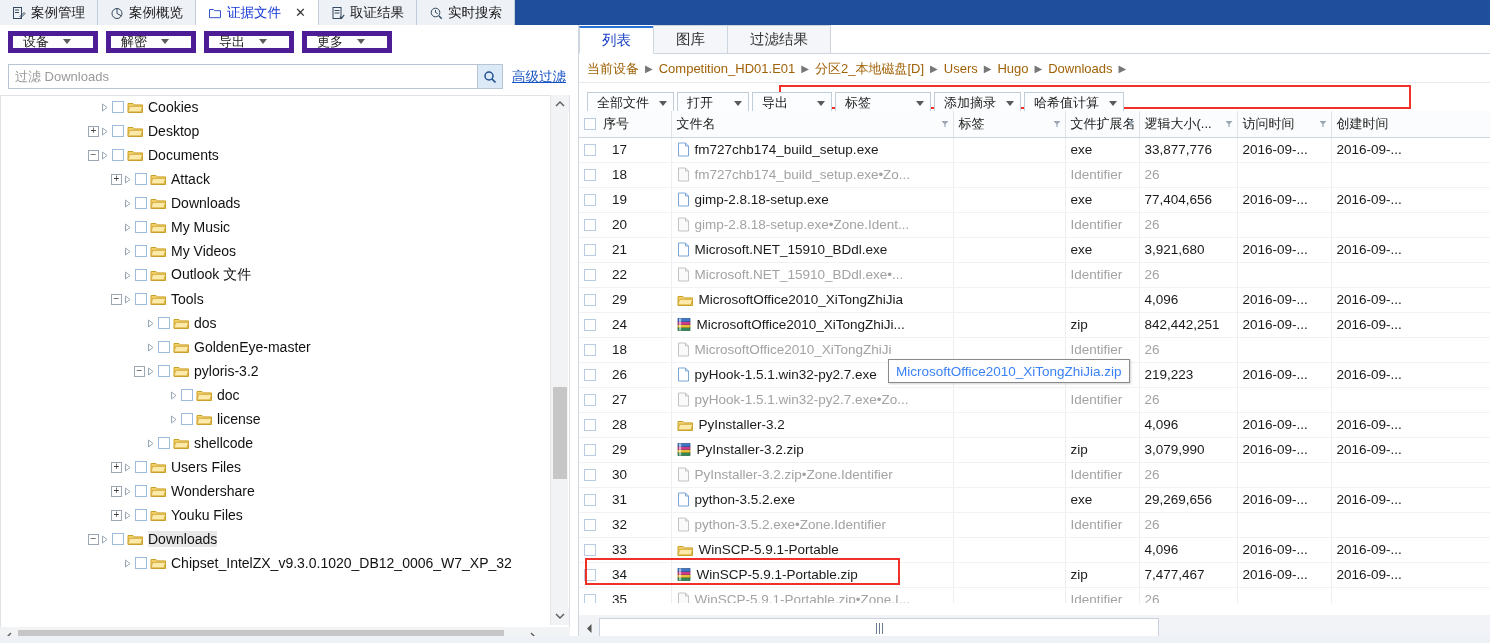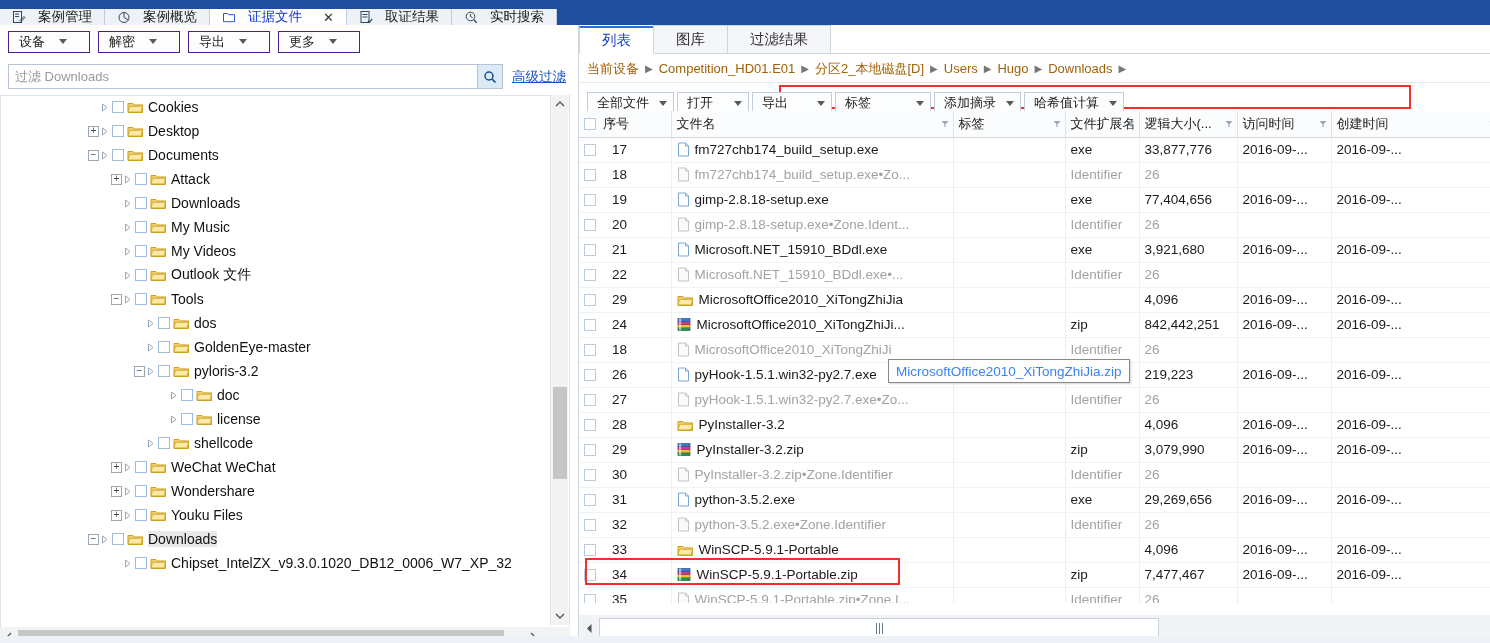--- a/index.html
+++ b/index.html
@@ -14,21 +14,21 @@
   }
   #app { position: relative; width: 1490px; height: 643px; }
 
   
   .tabstrip {
     position: absolute; left: 0; top: 0; width: 1490px; height: 25px;
     background: #1f4e9c;
     display: flex; align-items: flex-end;
   }
   .tab {
-    height: 16px; display: flex; align-items: center; gap: 12px;
+    height: 25px; display: flex; align-items: center; gap: 5px;
     padding: 0 12px; background: #eef1f6; color: #1a1a1a;
     border-right: 1px solid #c3ccd9;
     font-size: 13.5px; white-space: nowrap;
   }
   .tab.active { background: #ffffff; color: #1436d6; font-weight: normal; }
   .tab .tab-icon { width: 14px; height: 14px; display: inline-block; position: relative; flex: none; }
   .tab-close { margin-left: 9px; color: #333; font-size: 13px; line-height: 1; }
   .tab-spacer { flex: 1; height: 25px; background: #1f4e9c; }
 
   
@@ -37,21 +37,21 @@
   
   .leftpane {
     position: absolute; left: 0; top: 25px; width: 578px; height: 618px;
     background: #ffffff;
   }
   .lefttoolbar {
     position: absolute; left: 0; top: 0; width: 578px; height: 33px;
     background: #ffffff; display: flex; align-items: center; padding-left: 8px; gap: 8px;
   }
   .btn-dd {
-    height: 22px; min-width: 70px; border: 1px solid #4c1d95; background: #fdfdfe;
+    height: 22px; min-width: 70px; border: 5px solid #4c1d95; background: #fdfdfe;
     display: inline-flex; align-items: center; justify-content: space-between;
     padding: 0 22px 0 10px; font-size: 13px; color: #222; gap: 14px;
   }
   .caret { width: 0; height: 0; border-left: 4px solid transparent; border-right: 4px solid transparent;
            border-top: 5px solid #5a5a5a; display: inline-block; }
 
   .filterbar {
     position: absolute; left: 8px; top: 38px; width: 562px; height: 27px;
     display: flex; align-items: center;
   }
@@ -521,21 +521,21 @@
                 <path d="M1.5 1 L6 4.5 L1.5 8 Z" fill="none" stroke="#9aa7b4" stroke-width="1"></path>
               </svg>
             </span>
             <span class="chk" style="margin-left: 2px;"></span>
             <span class="folder" style="margin-left: 3px;">
               <svg class="ic" width="17" height="14" viewBox="0 0 17 14">
                 <path d="M1 3.5 h5 l1.3 1.4 h8.2 v7.6 h-14.5 Z" fill="#f5cf6b" stroke="#c9a227" stroke-width="1"></path>
                 <path d="M2.6 6.3 h13 l-1.6 5.6 h-13 Z" fill="#fde9a9" stroke="#c9a227" stroke-width=".8"></path>
               </svg>
             </span>
-            <span class="tlabel">WeChat WeChat</span>
+            <span class="tlabel">Users Files</span>
           </div>
           <div class="trow">
             <span style="width: 111px; flex: 0 0 auto; height: 24px; border-left: 1px dotted rgb(189, 189, 189);"></span>
             <span class="exp">+</span>
             <span class="arr">
               <svg class="ic" width="8" height="9" viewBox="0 0 8 9">
                 <path d="M1.5 1 L6 4.5 L1.5 8 Z" fill="none" stroke="#9aa7b4" stroke-width="1"></path>
               </svg>
             </span>
             <span class="chk" style="margin-left: 2px;"></span>

